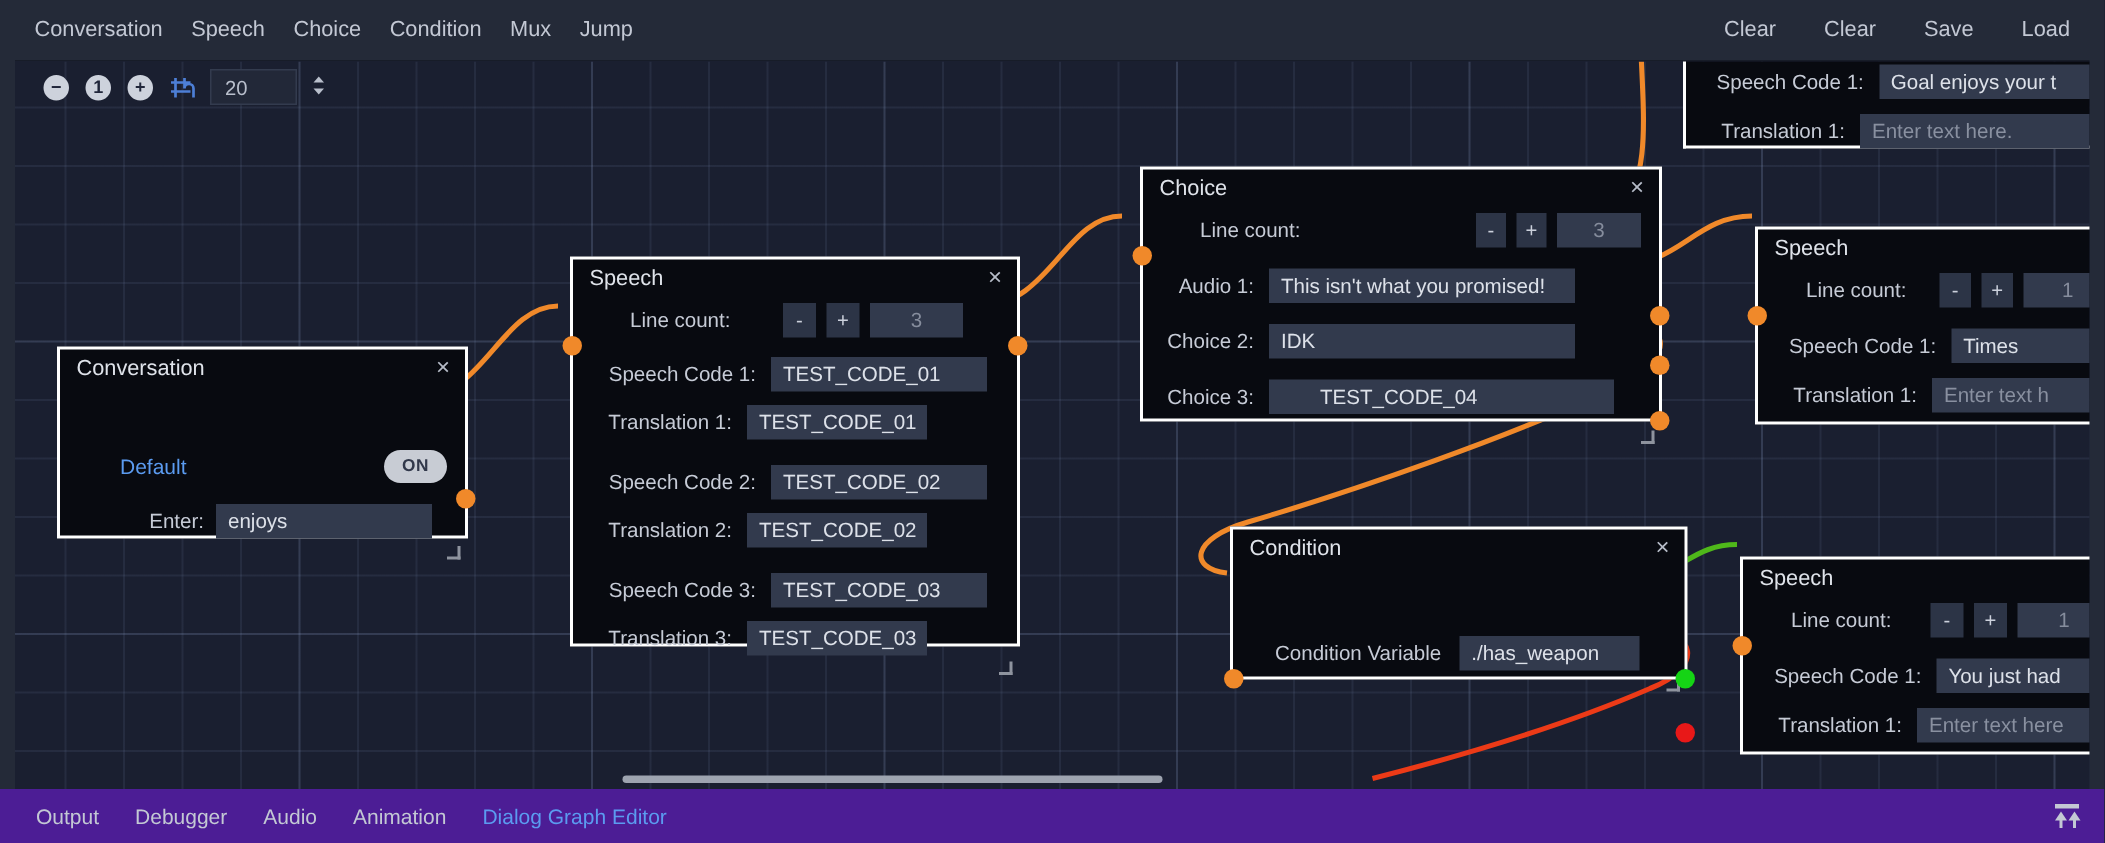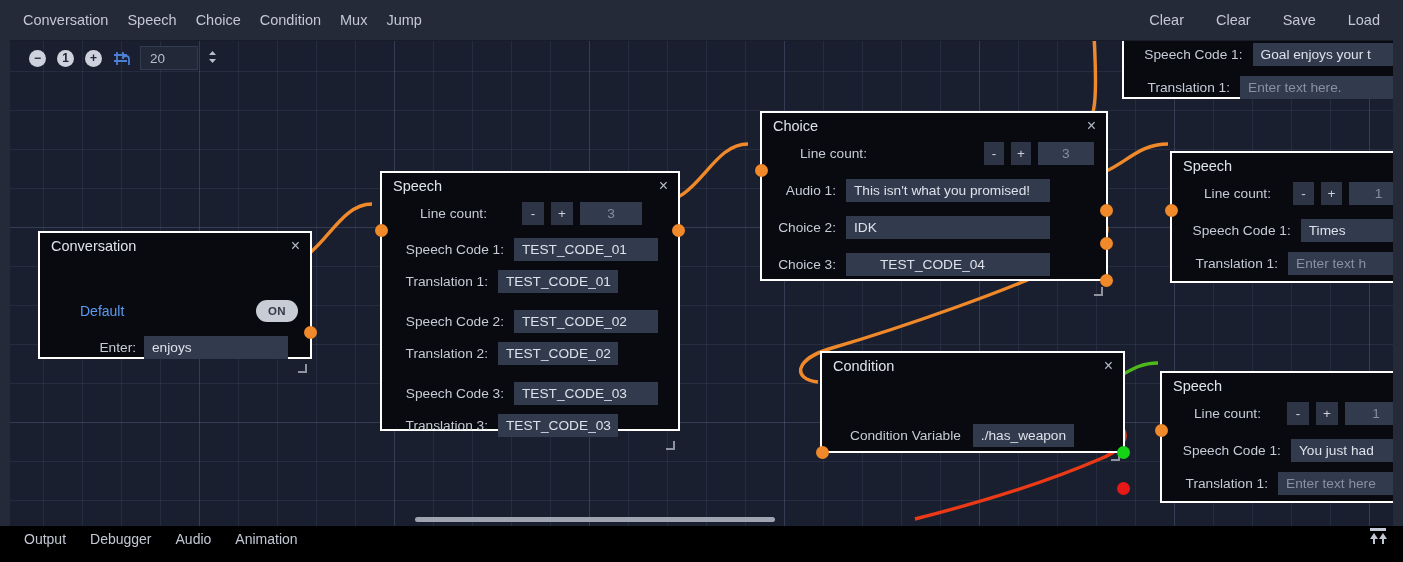--- a/index.html
+++ b/index.html
@@ -188,22 +188,22 @@
     left: 405px; width: 360px;
     top: 5px; height: 5px;
     background: #9ea4b0;
     border-radius: 3px;
     cursor: pointer;
   }
 
   
   .dockbar {
     height: 36px; flex: 0 0 36px;
-    background: #000000;
-    display: flex; 
+    background: #4c1d95;
+    display: flex; align-items: center;
     padding: 0 14px;
     gap: 4px;
   }
   .dockbtn {
     font-size: 14px; color: #c3c8d4;
     padding: 5px 10px; border-radius: 3px;
     cursor: pointer; white-space: nowrap;
   }
   .dockbtn.active { color: #5b9bf0; }
   .dock-icon {
@@ -387,39 +387,39 @@
         <div class="row" style="padding-left:12px; margin-top:7px;">
           <span class="lbl" style="width:62px;">Audio 1:</span>
           <div class="field" style="margin-left:10px; width:204px;">This isn't what you promised!</div>
         </div>
         <div class="row" style="padding-left:12px; margin-top:7px;">
           <span class="lbl" style="width:62px;">Choice 2:</span>
           <div class="field" style="margin-left:10px; width:204px;">IDK</div>
         </div>
         <div class="row" style="padding-left:12px; margin-top:7px;">
           <span class="lbl" style="width:62px;">Choice 3:</span>
-          <div class="field" style="margin-left:10px; width:204px;padding-left:34px;">TEST_CODE_04</div>
+          <div class="field" style="margin-left:10px; width:230px;padding-left:34px;">TEST_CODE_04</div>
         </div>
         <div class="resize-grip" style="bottom:-10px;"></div>
       </div>
     </div>
 
     <div class="node" style="left:810px; top:310px; width:305px; height:102px;">
       <div class="node-title">
         <span>Condition</span>
         <span class="node-close">×</span>
       </div>
       <div class="node-body">
         <div class="port" style="left:-6px; top:26px;"></div>
         <div class="port green" style="right:-7px; top:26px;"></div>
         <div class="port red" style="right:-7px; top:62px;"></div>
 
         <div class="row" style="padding-left:28px; margin-top:42px;">
           <span class="lbl">Condition Variable</span>
-          <div class="field" style="margin-left:12px; width:101px;">./has_weapon</div>
+          <div class="field" style="margin-left:12px; width:120px;">./has_weapon</div>
         </div>
         <div class="resize-grip" style="bottom:-4px;"></div>
       </div>
     </div>
 
     <div class="node" style="left:1112px; top:-52px; width:300px; height:110px; border-top:none;">
       <div class="node-body" style="padding-top:50px;">
         <div class="row" style="padding-left:12px;">
           <span class="lbl" style="width:110px;">Speech Code 1:</span>
           <div class="field" style="margin-left:10px; width:160px;">Goal enjoys your t</div>
@@ -481,20 +481,21 @@
     <div class="hscroll-track">
       <div class="hscroll-thumb"></div>
     </div>
   </div>
 
   <div class="dockbar">
     <div class="dockbtn">Output</div>
     <div class="dockbtn">Debugger</div>
     <div class="dockbtn">Audio</div>
     <div class="dockbtn">Animation</div>
+    <div class="dockbtn active">Dialog Graph Editor</div>
     <div class="dock-icon">
       <div class="bar"></div>
       <div class="arr a1"></div>
       <div class="arr a2"></div>
       <div class="stem s1"></div>
       <div class="stem s2"></div>
     </div>
   </div>
 
 </div>

